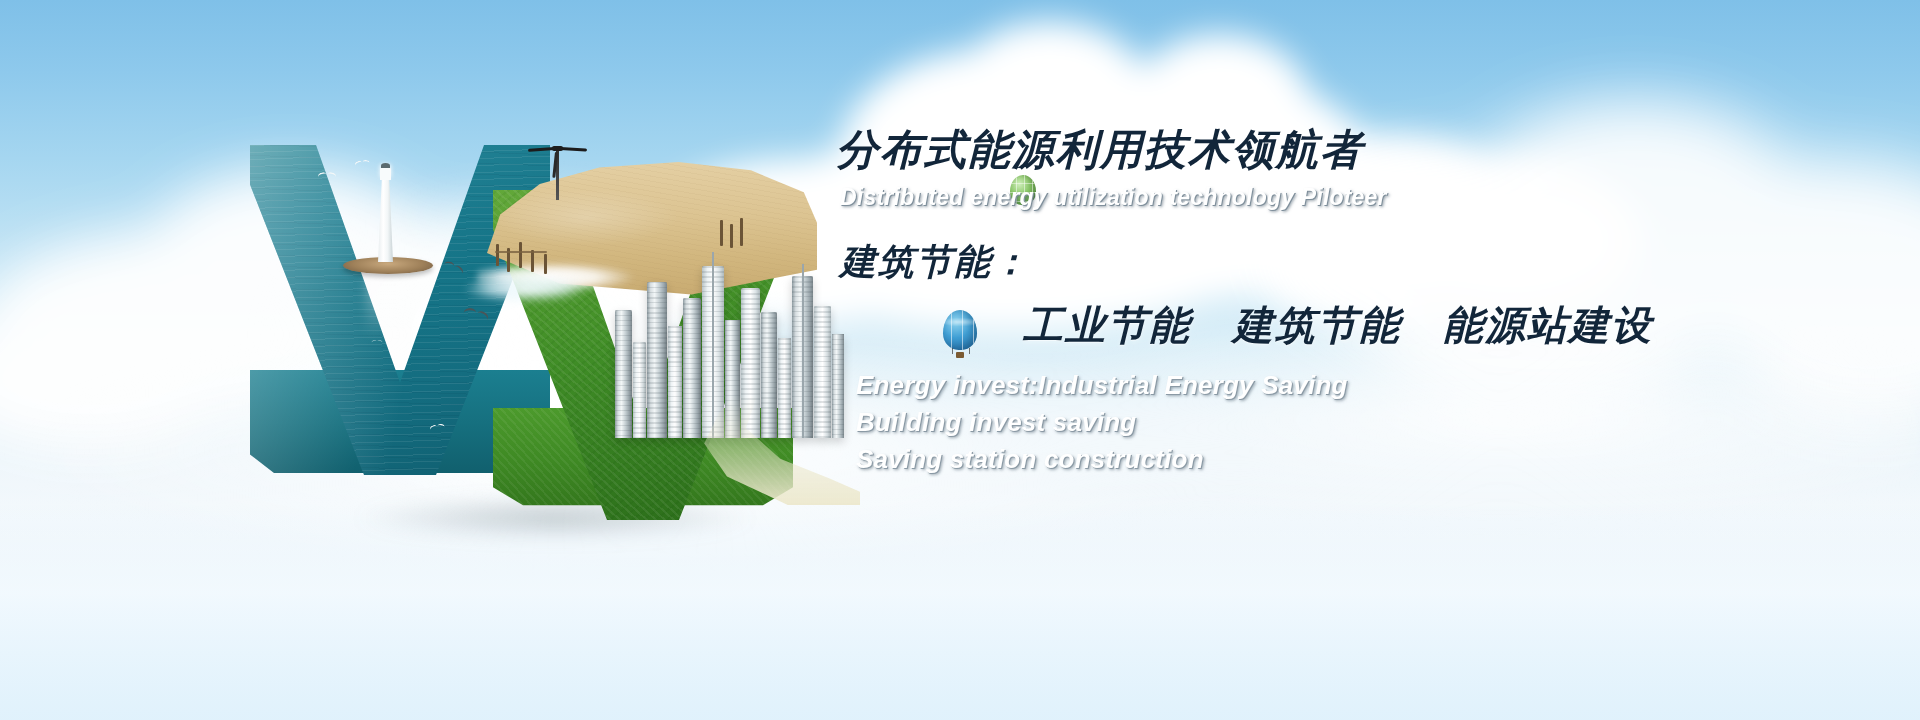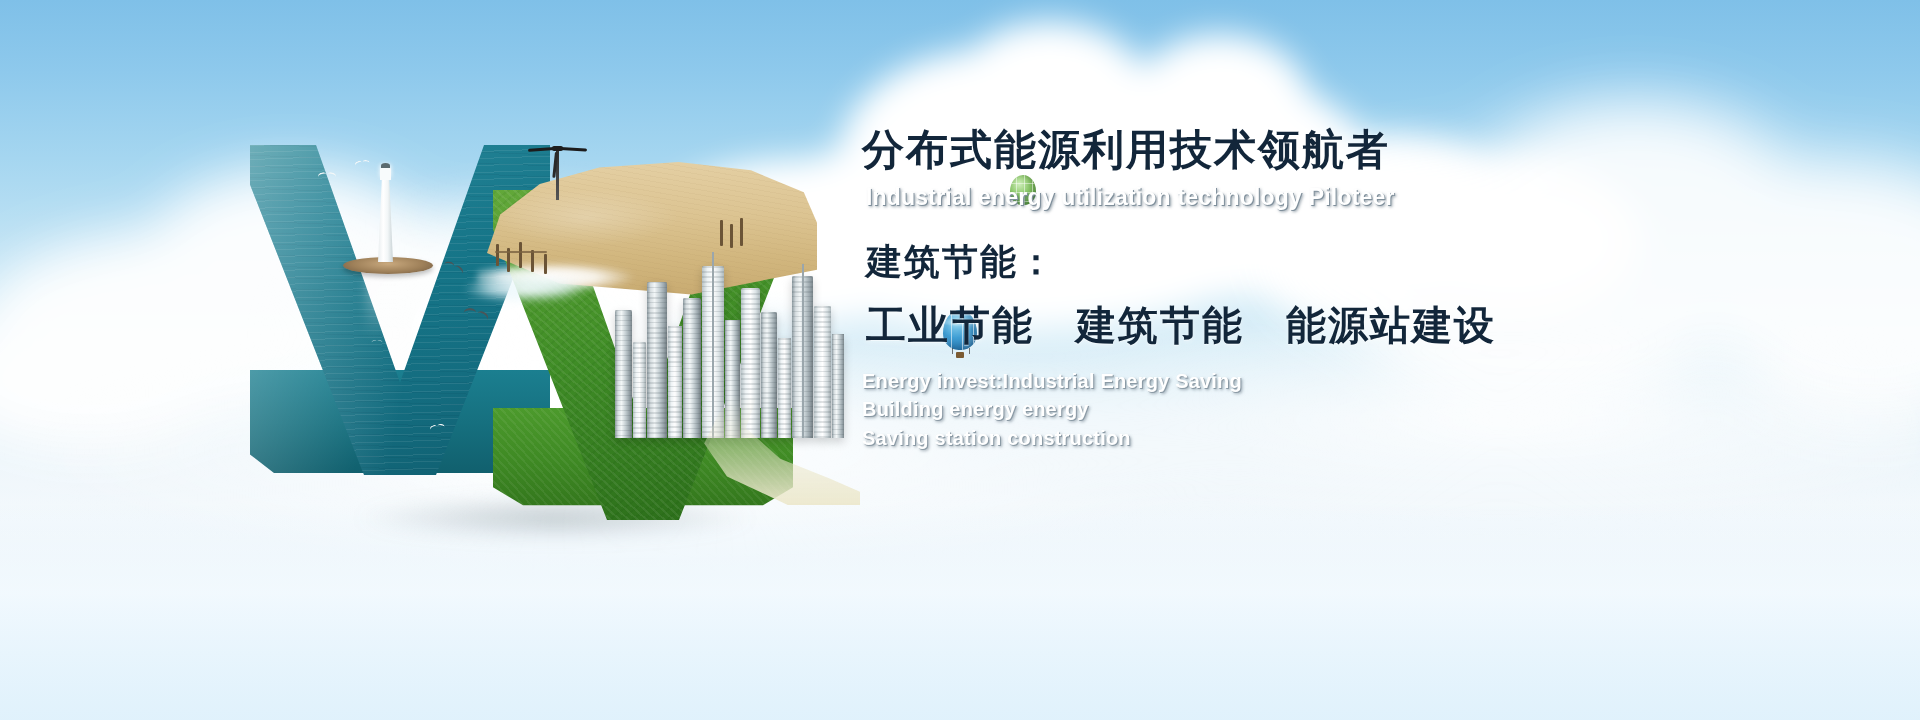--- a/index.html
+++ b/index.html
@@ -255,45 +255,46 @@
   }
 
   
   #wShadow{
     position:absolute;left:60px;top:368px;width:560px;height:60px;
     background:radial-gradient(ellipse 50% 50% at 50% 50%, rgba(90,110,120,.35), rgba(90,110,120,0) 72%);
     filter:blur(9px);
   }
 
   
-  #textblock{position:absolute;left:862px;top:126px;width:1000px;}
+  #textblock{position:absolute;left:836px;top:126px;width:1000px;font-style:italic;}
   .cn-head{
     font-size:42px;font-weight:bold;color:#12263a;letter-spacing:2px;
     line-height:1.15;margin:0 0 4px 0;
     text-shadow:0 1px 0 rgba(255,255,255,.55), 0 2px 5px rgba(255,255,255,.45);
     white-space:nowrap;
   }
   .en-sub{
     font-size:23px;font-weight:bold;color:#ffffff;line-height:1.2;
     margin:10px 0 0 4px;letter-spacing:.2px;white-space:nowrap;
     text-shadow:1px 1px 0 #7f8f9b, 2px 2px 3px rgba(70,90,105,.55);
   }
   .cn-sub{
     font-size:36px;font-weight:bold;color:#12263a;letter-spacing:2px;
     line-height:1.2;margin:28px 0 0 4px;white-space:nowrap;
     text-shadow:0 1px 0 rgba(255,255,255,.5), 0 2px 5px rgba(255,255,255,.4);
   }
   .cn-items{
     font-size:40px;font-weight:bold;color:#12263a;letter-spacing:2px;
     line-height:1.2;margin:18px 0 0 4px;white-space:nowrap;
     text-shadow:0 1px 0 rgba(255,255,255,.5), 0 2px 5px rgba(255,255,255,.4);
+    text-align:center;
   }
   .en-line{
-    font-size:20px;font-weight:bold;color:#ffffff;line-height:1.42;
-    margin:0 0 0 0;letter-spacing:.2px;white-space:nowrap;
+    font-size:26px;font-weight:bold;color:#ffffff;line-height:1.42;
+    margin:0 0 0 20px;letter-spacing:.2px;white-space:nowrap;
     text-shadow:1px 1px 0 #8b9aa5, 2px 2px 3px rgba(70,90,105,.5);
   }
   #enGroup{margin-top:18px;}
 </style>
 </head>
 <body>
 
 <div id="banner">
 
   <div class="cloudlayer">
@@ -404,26 +405,26 @@
     <div id="balloonBasket"></div>
 
     <div id="globeIcon"></div>
     <div id="globeIconGrid"></div>
   </div>
 
   <div id="textblock">
 
     <div class="cn-head">分布式能源利用技术领航者</div>
 
-    <div class="en-sub">Industrial energy utilization technology Piloteer</div>
+    <div class="en-sub">Distributed energy utilization technology Piloteer</div>
 
     <div class="cn-sub">建筑节能：</div>
 
     <div class="cn-items">工业节能　建筑节能　能源站建设</div>
 
     <div id="enGroup">
       <div class="en-line">Energy invest:Industrial Energy Saving</div>
-      <div class="en-line">Building energy energy</div>
+      <div class="en-line">Building invest saving</div>
       <div class="en-line">Saving station construction</div>
     </div>
 
   </div>
 </div>
 
 </body></html>

